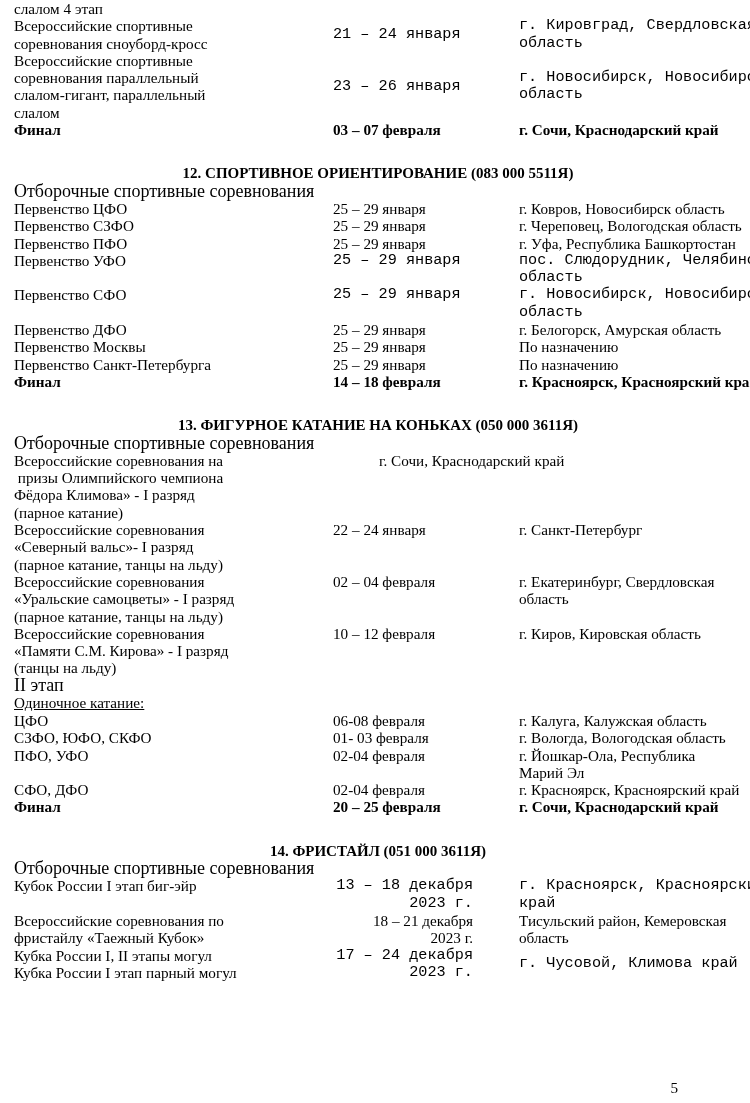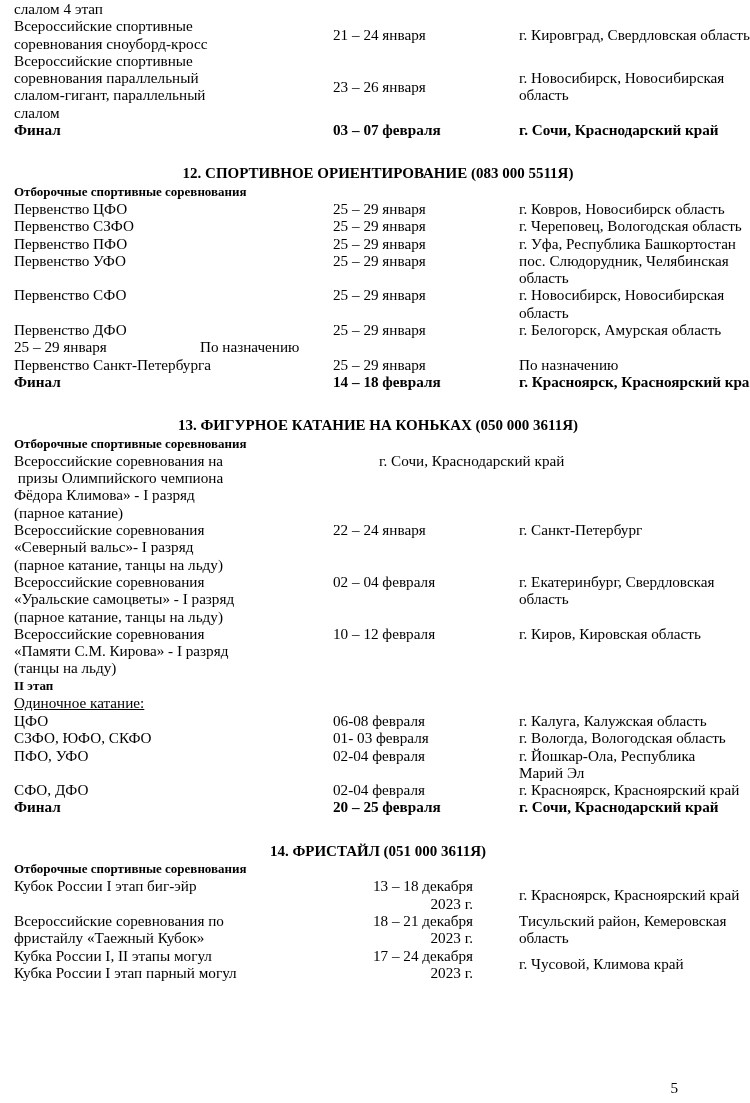--- a/index.html
+++ b/index.html
@@ -56,39 +56,40 @@
     line-height: 17.3px;
     white-space: pre-wrap;
     margin-left: 46px;
   }
   .c-date.center { text-align: right; }
 
   
   .row.vmid .c-date,
   .row.vmid .c-place {
     align-self: center;
+    font-family: Liberation Mono, monospace;
   }
   .row.vtop .c-date,
   .row.vtop .c-place {
     align-self: flex-start;
   }
 
   .bold { font-weight: bold; }
   .underline { text-decoration: underline; }
 
   .section-title {
     text-align: center;
     font-weight: bold;
     font-size: 15px;
     line-height: 17.3px;
     width: 728px;
   }
   .subhead {
-    font-weight: bold;
-    font-size: 13px;
+    font-weight: normal;
+    font-size: 18px;
     line-height: 17.3px;
   }
   .plainline {
     font-size: 15.2px;
     line-height: 17.3px;
     white-space: pre-wrap;
     text-align: right;
   }
   .gap-xl { height: 27px; }
 
@@ -167,20 +168,21 @@
         <div class="c-date" style="align-self:flex-start;">25 – 29 января</div>
         <div class="c-place" style="align-self:flex-start;">г. Новосибирск, Новосибирская
 область</div>
       </div>
       <div class="row vtop">
         <div class="c-name">Первенство ДФО</div>
         <div class="c-date">25 – 29 января</div>
         <div class="c-place">г. Белогорск, Амурская область</div>
       </div>
       <div class="row vtop">
+        <div class="c-name">Первенство Москвы</div>
         <div class="c-date">25 – 29 января</div>
         <div class="c-place">По назначению</div>
       </div>
       <div class="row vtop">
         <div class="c-name">Первенство Санкт-Петербурга</div>
         <div class="c-date">25 – 29 января</div>
         <div class="c-place">По назначению</div>
       </div>
       <div class="row vtop">
         <div class="c-name bold">Финал</div>

